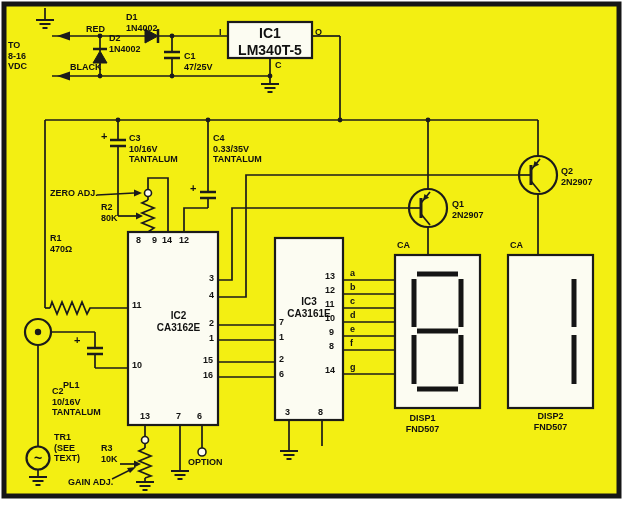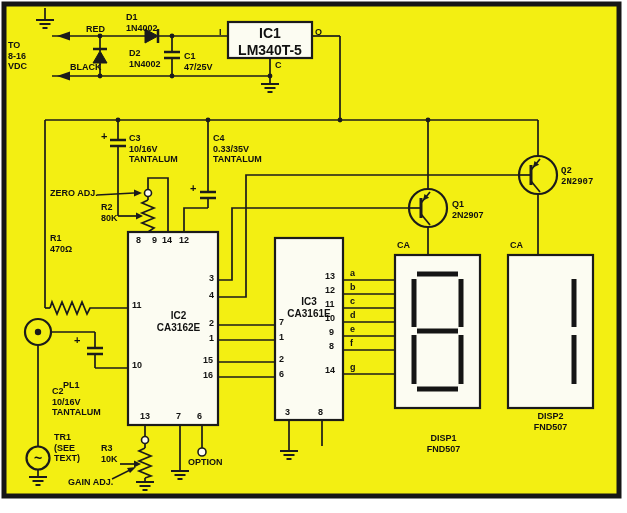--- a/index.html
+++ b/index.html
@@ -227,21 +227,21 @@
   </g>
 </svg>
 
 <div class="lbl" style="left:8px;top:40px;">TO
 8-16
 VDC</div>
 <div class="lbl" style="left:86px;top:24px;">RED</div>
 <div class="lbl" style="left:70px;top:62px;">BLACK</div>
 <div class="lbl" style="left:126px;top:12px;">D1
 1N4002</div>
-<div class="lbl" style="left:109px;top:48px;margin-left:20px;">D2
+<div class="lbl" style="left:109px;top:33px;">D2
 1N4002</div>
 <div class="lbl" style="left:184px;top:51px;">C1
 47/25V</div>
 
 <div class="lbl ctr mid" style="left:228px;top:25px;width:84px;">IC1
 LM340T-5</div>
 <div class="lbl" style="left:219px;top:27px;">I</div>
 <div class="lbl" style="left:315px;top:27px;">O</div>
 <div class="lbl" style="left:275px;top:60px;">C</div>
 
@@ -297,26 +297,26 @@
 <div class="lbl" style="left:350px;top:268px;">a</div>
 <div class="lbl" style="left:350px;top:282px;">b</div>
 <div class="lbl" style="left:350px;top:296px;">c</div>
 <div class="lbl" style="left:350px;top:310px;">d</div>
 <div class="lbl" style="left:350px;top:324px;">e</div>
 <div class="lbl" style="left:350px;top:338px;">f</div>
 <div class="lbl" style="left:350px;top:362px;">g</div>
 
 <div class="lbl" style="left:452px;top:199px;">Q1
 2N2907</div>
-<div class="lbl" style="left:561px;top:166px;font-family:Liberation Mono, monospace;">Q2
+<div class="lbl" style="left:561px;top:166px;">Q2
 2N2907</div>
 <div class="lbl" style="left:397px;top:240px;">CA</div>
 <div class="lbl" style="left:510px;top:240px;">CA</div>
 
-<div class="lbl ctr" style="left:401px;top:413px;width:85px;margin-top:20px;">DISP1
+<div class="lbl ctr" style="left:380px;top:413px;width:85px;">DISP1
 FND507</div>
 <div class="lbl ctr" style="left:508px;top:411px;width:85px;">DISP2
 FND507</div>
 
 <div class="lbl" style="left:28px;top:380px;margin-left:35px;">PL1</div>
 <div class="lbl plus" style="left:74px;top:334px;">+</div>
 <div class="lbl" style="left:52px;top:386px;">C2
 10/16V
 TANTALUM</div>
 <div class="lbl" style="left:54px;top:432px;">TR1

